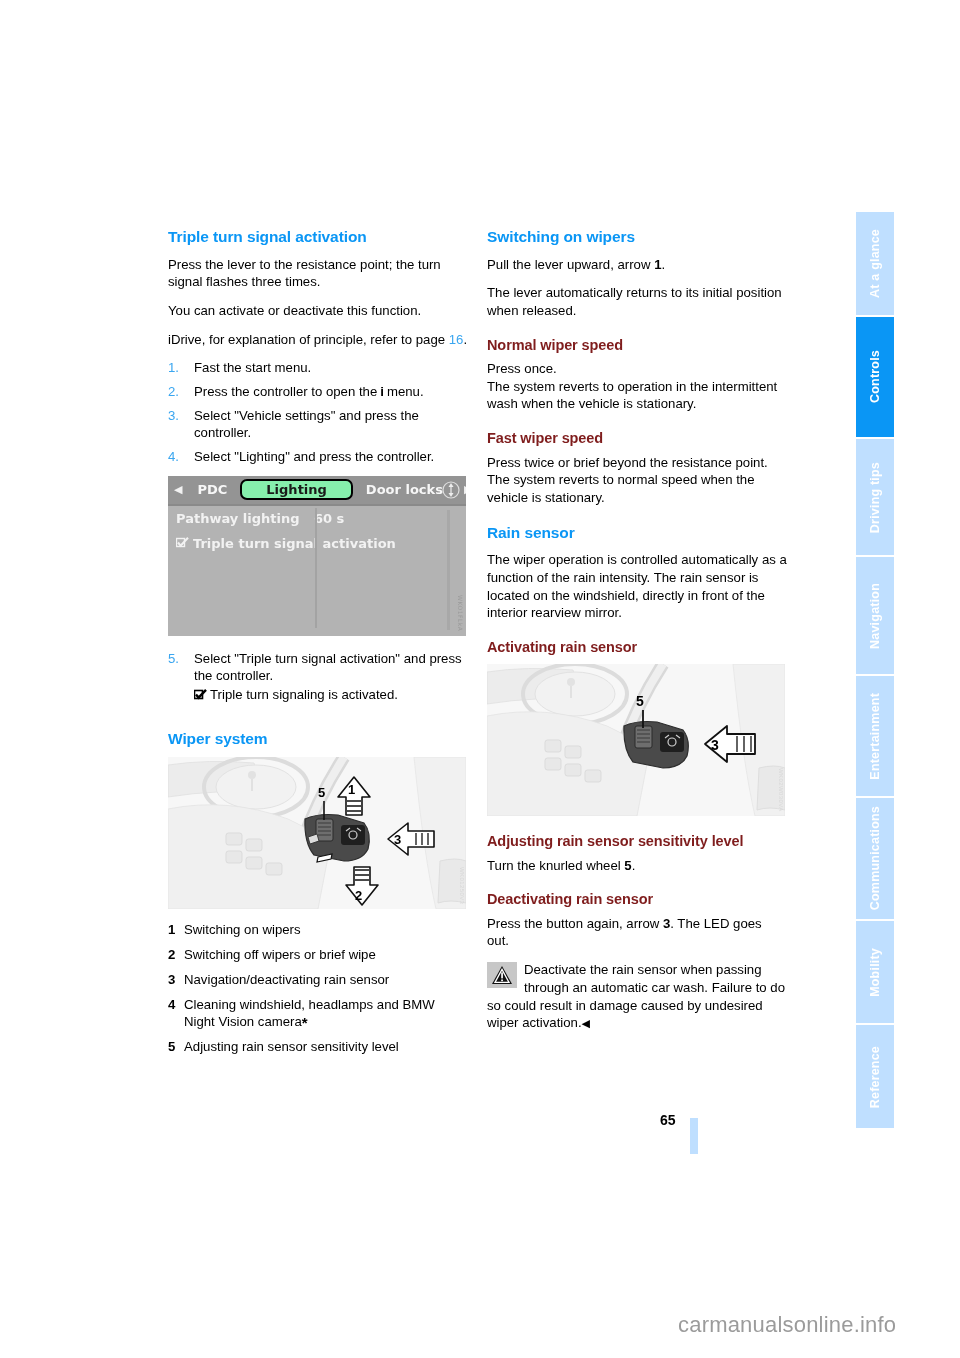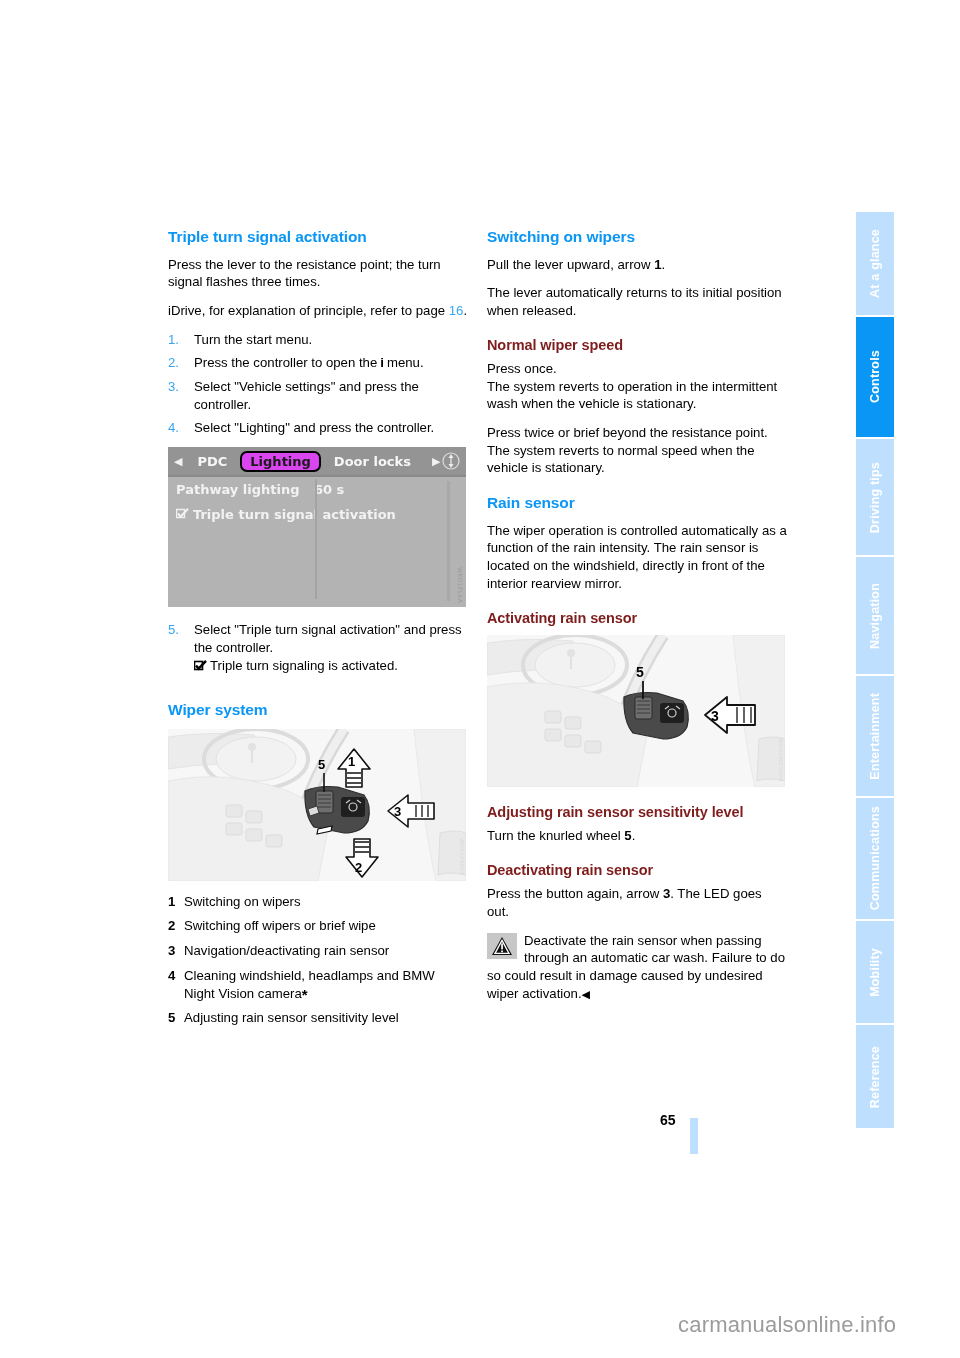--- a/index.html
+++ b/index.html
@@ -128,24 +128,24 @@
   }
   .idrive-arrow {
     color: #f2f2f2; font-size: 11px; padding: 0 6px;
   }
   .idrive-tab {
     color: #f7f7f7; font-size: 13px; font-weight: bold;
     padding: 0 9px; white-space: nowrap;
   }
   .idrive-tab.sel {
     color: #1a1a1a;
-    background: #d946ef;
+    background: #86efac;
     border: 2.5px solid #000;
     border-radius: 7px;
-    padding: 1px 8px;
+    padding: 1px 24px;
     margin: 0 4px;
   }
   .idrive-scrollicon {
     position: absolute; right: 4px; top: 3px;
     width: 22px; height: 22px;
     color: #e8e8e8; font-size: 12px;
     display: flex; align-items: center; justify-content: center;
   }
   .idrive-row {
     display: flex; align-items: center;
@@ -250,26 +250,27 @@
       <span>Reference</span>
     </div>
   </nav>
 
   <div class="col col-left">
 
     <h2 class="head">Triple turn signal activation</h2>
 
     <p class="body">Press the lever to the resistance point; the turn signal flashes three times.</p>
 
+    <p class="body">You can activate or deactivate this function.</p>
 
     <p class="body"><span>iDrive, for explanation of principle, refer to page </span><span class="pageref">16</span><span>.</span></p>
 
     <ol class="steps">
       <li>
-        <span class="num">1.</span><span>Turn the start menu.</span>
+        <span class="num">1.</span><span>Fast the start menu.</span>
       </li>
       <li>
         <span class="num">2.</span><span>Press the controller to open the</span><span class="bold" style="padding:0 3px;font-style:normal;">i</span><span>menu.</span>
       </li>
       <li>
         <span class="num">3.</span><span>Select "Vehicle settings" and press the controller.</span>
       </li>
       <li>
         <span class="num">4.</span><span>Select "Lighting" and press the controller.</span>
       </li>
@@ -412,20 +413,21 @@
   <div class="col col-right">
 
     <h2 class="head">Switching on wipers</h2>
     <p class="body"><span>Pull the lever upward, arrow </span><b>1</b><span>.</span></p>
     <p class="body">The lever automatically returns to its initial position when released.</p>
 
     <h3 class="subhead">Normal wiper speed</h3>
     <p class="body tight">Press once.</p>
     <p class="body">The system reverts to operation in the intermittent wash when the vehicle is stationary.</p>
 
+    <h3 class="subhead">Fast wiper speed</h3>
     <p class="body tight">Press twice or brief beyond the resistance point.</p>
     <p class="body">The system reverts to normal speed when the vehicle is stationary.</p>
 
     <h2 class="head" style="margin-top:17px;">Rain sensor</h2>
     <p class="body">The wiper operation is controlled automatically as a function of the rain intensity. The rain sensor is located on the windshield, directly in front of the interior rearview mirror.</p>
 
     <h3 class="subhead">Activating rain sensor</h3>
 
     <div class="illus">
       <svg viewBox="0 0 298 152" aria-hidden="true">

